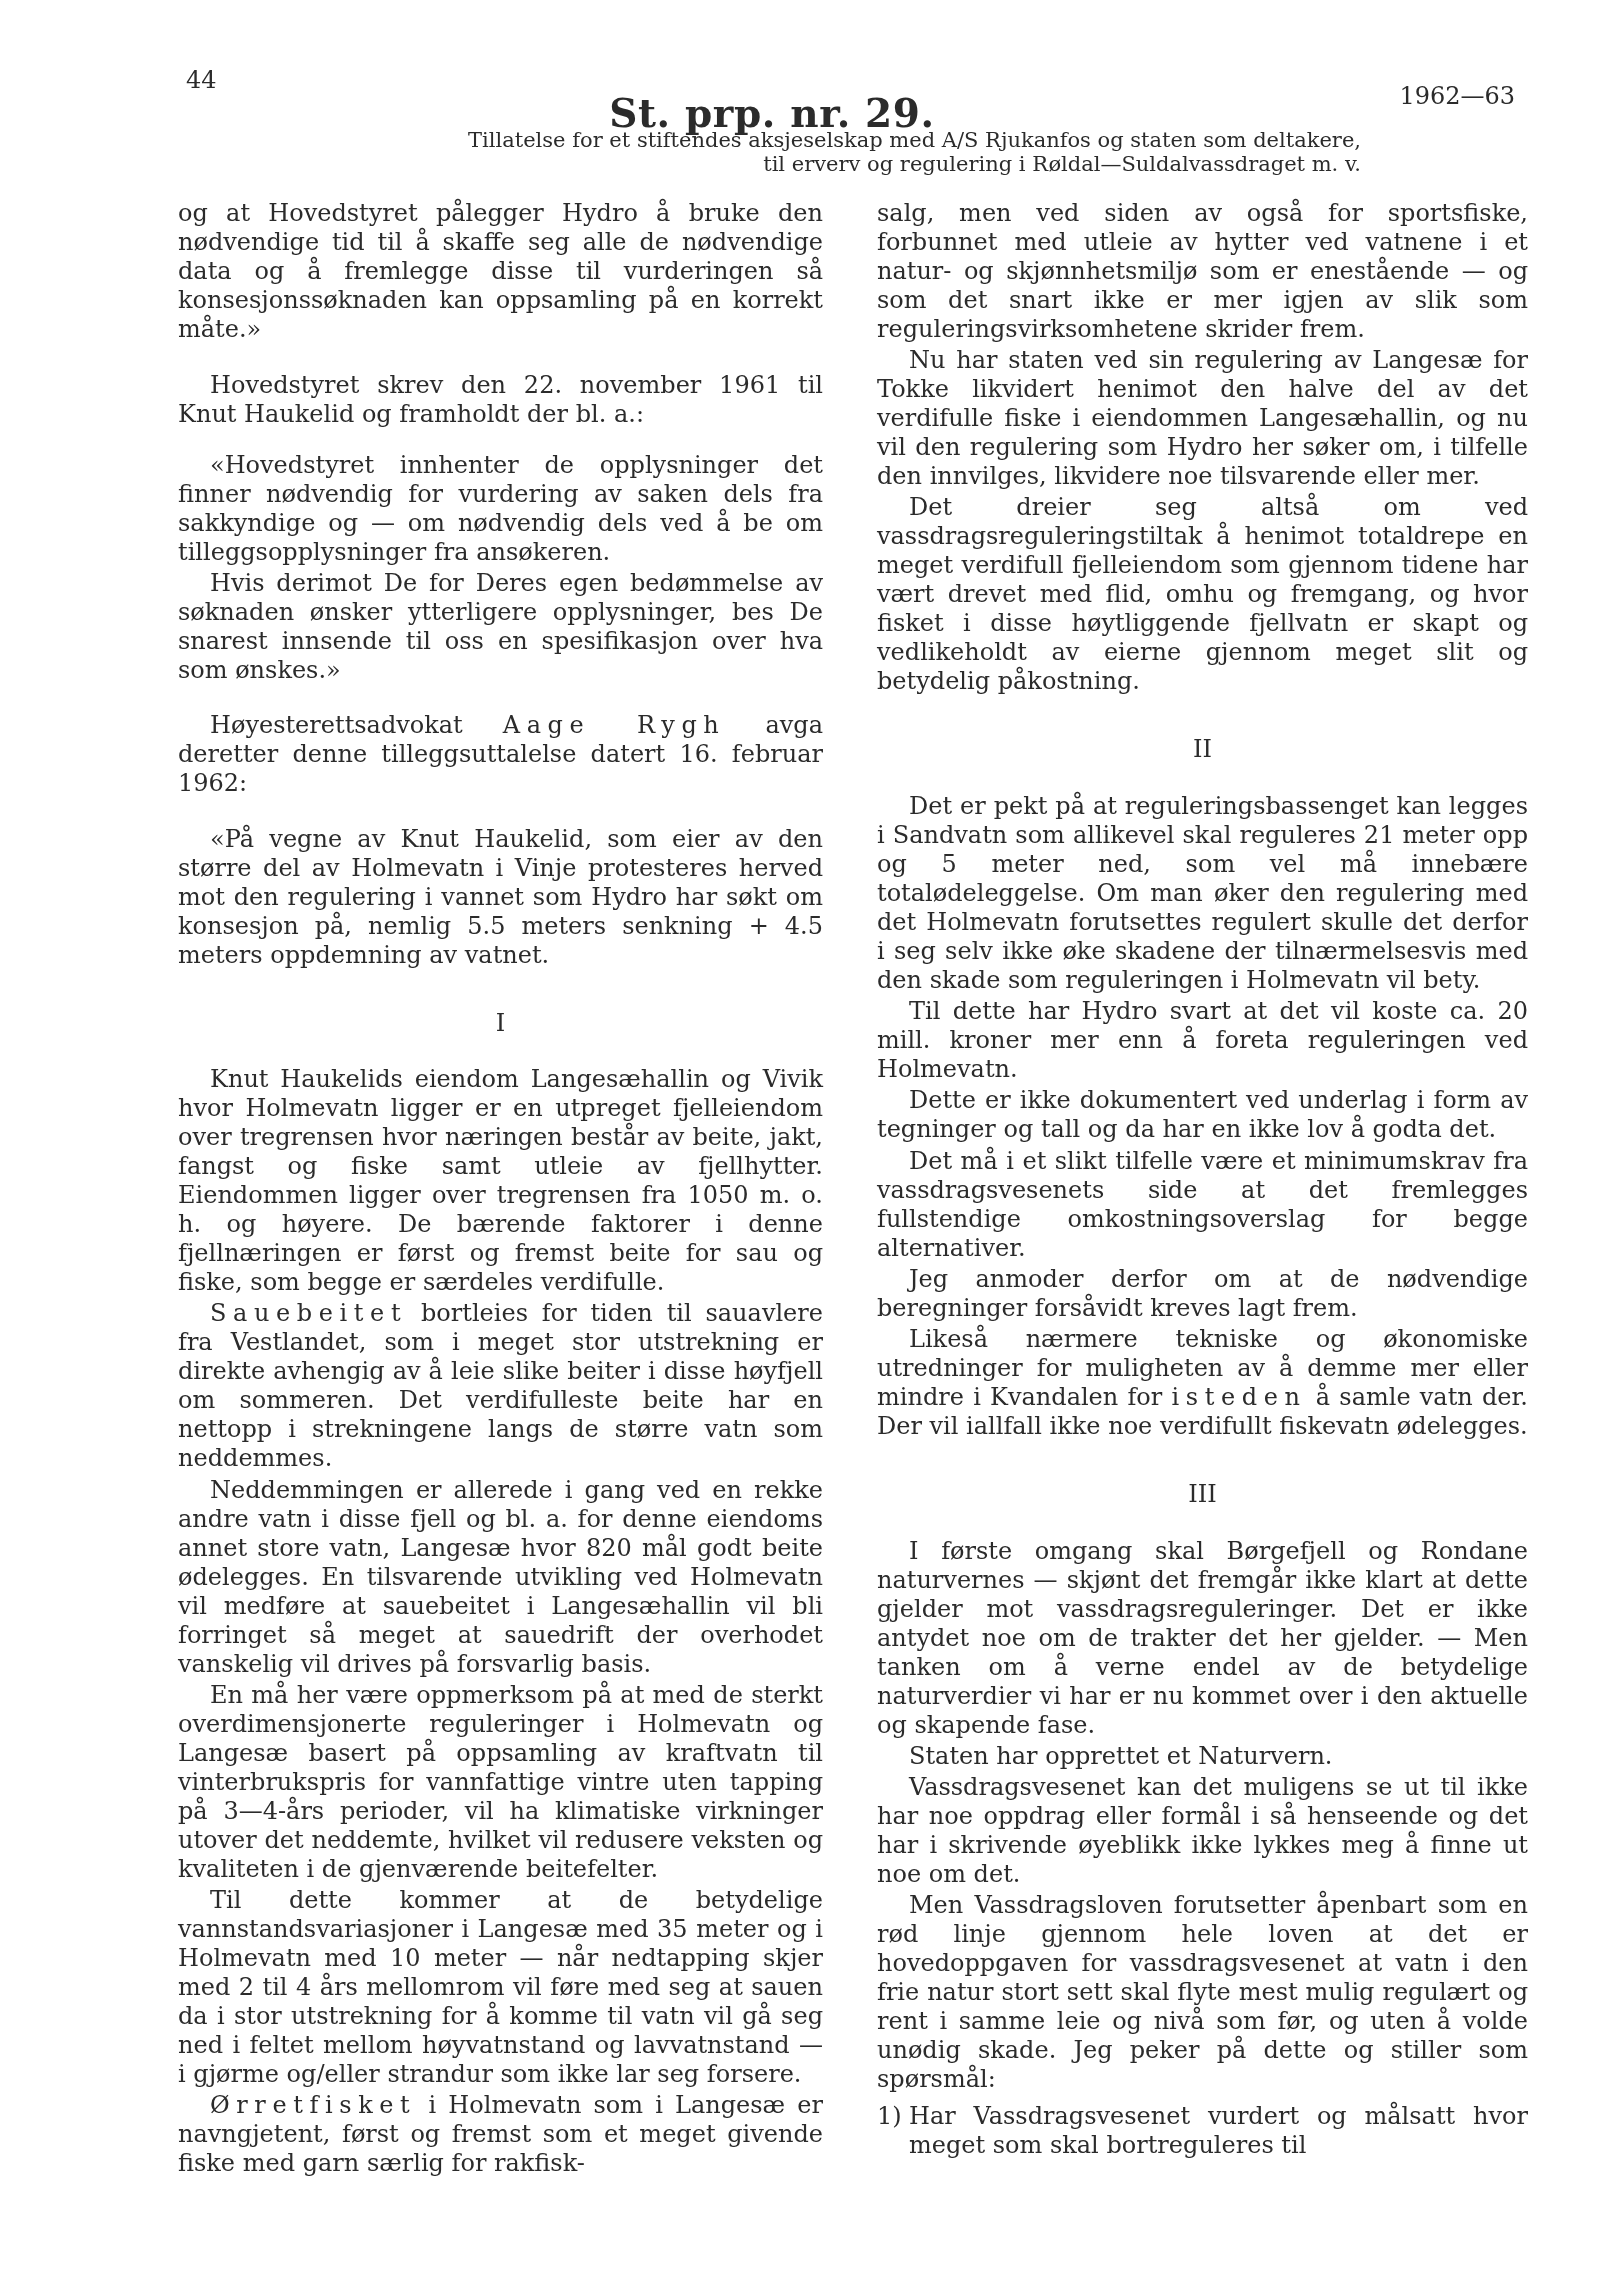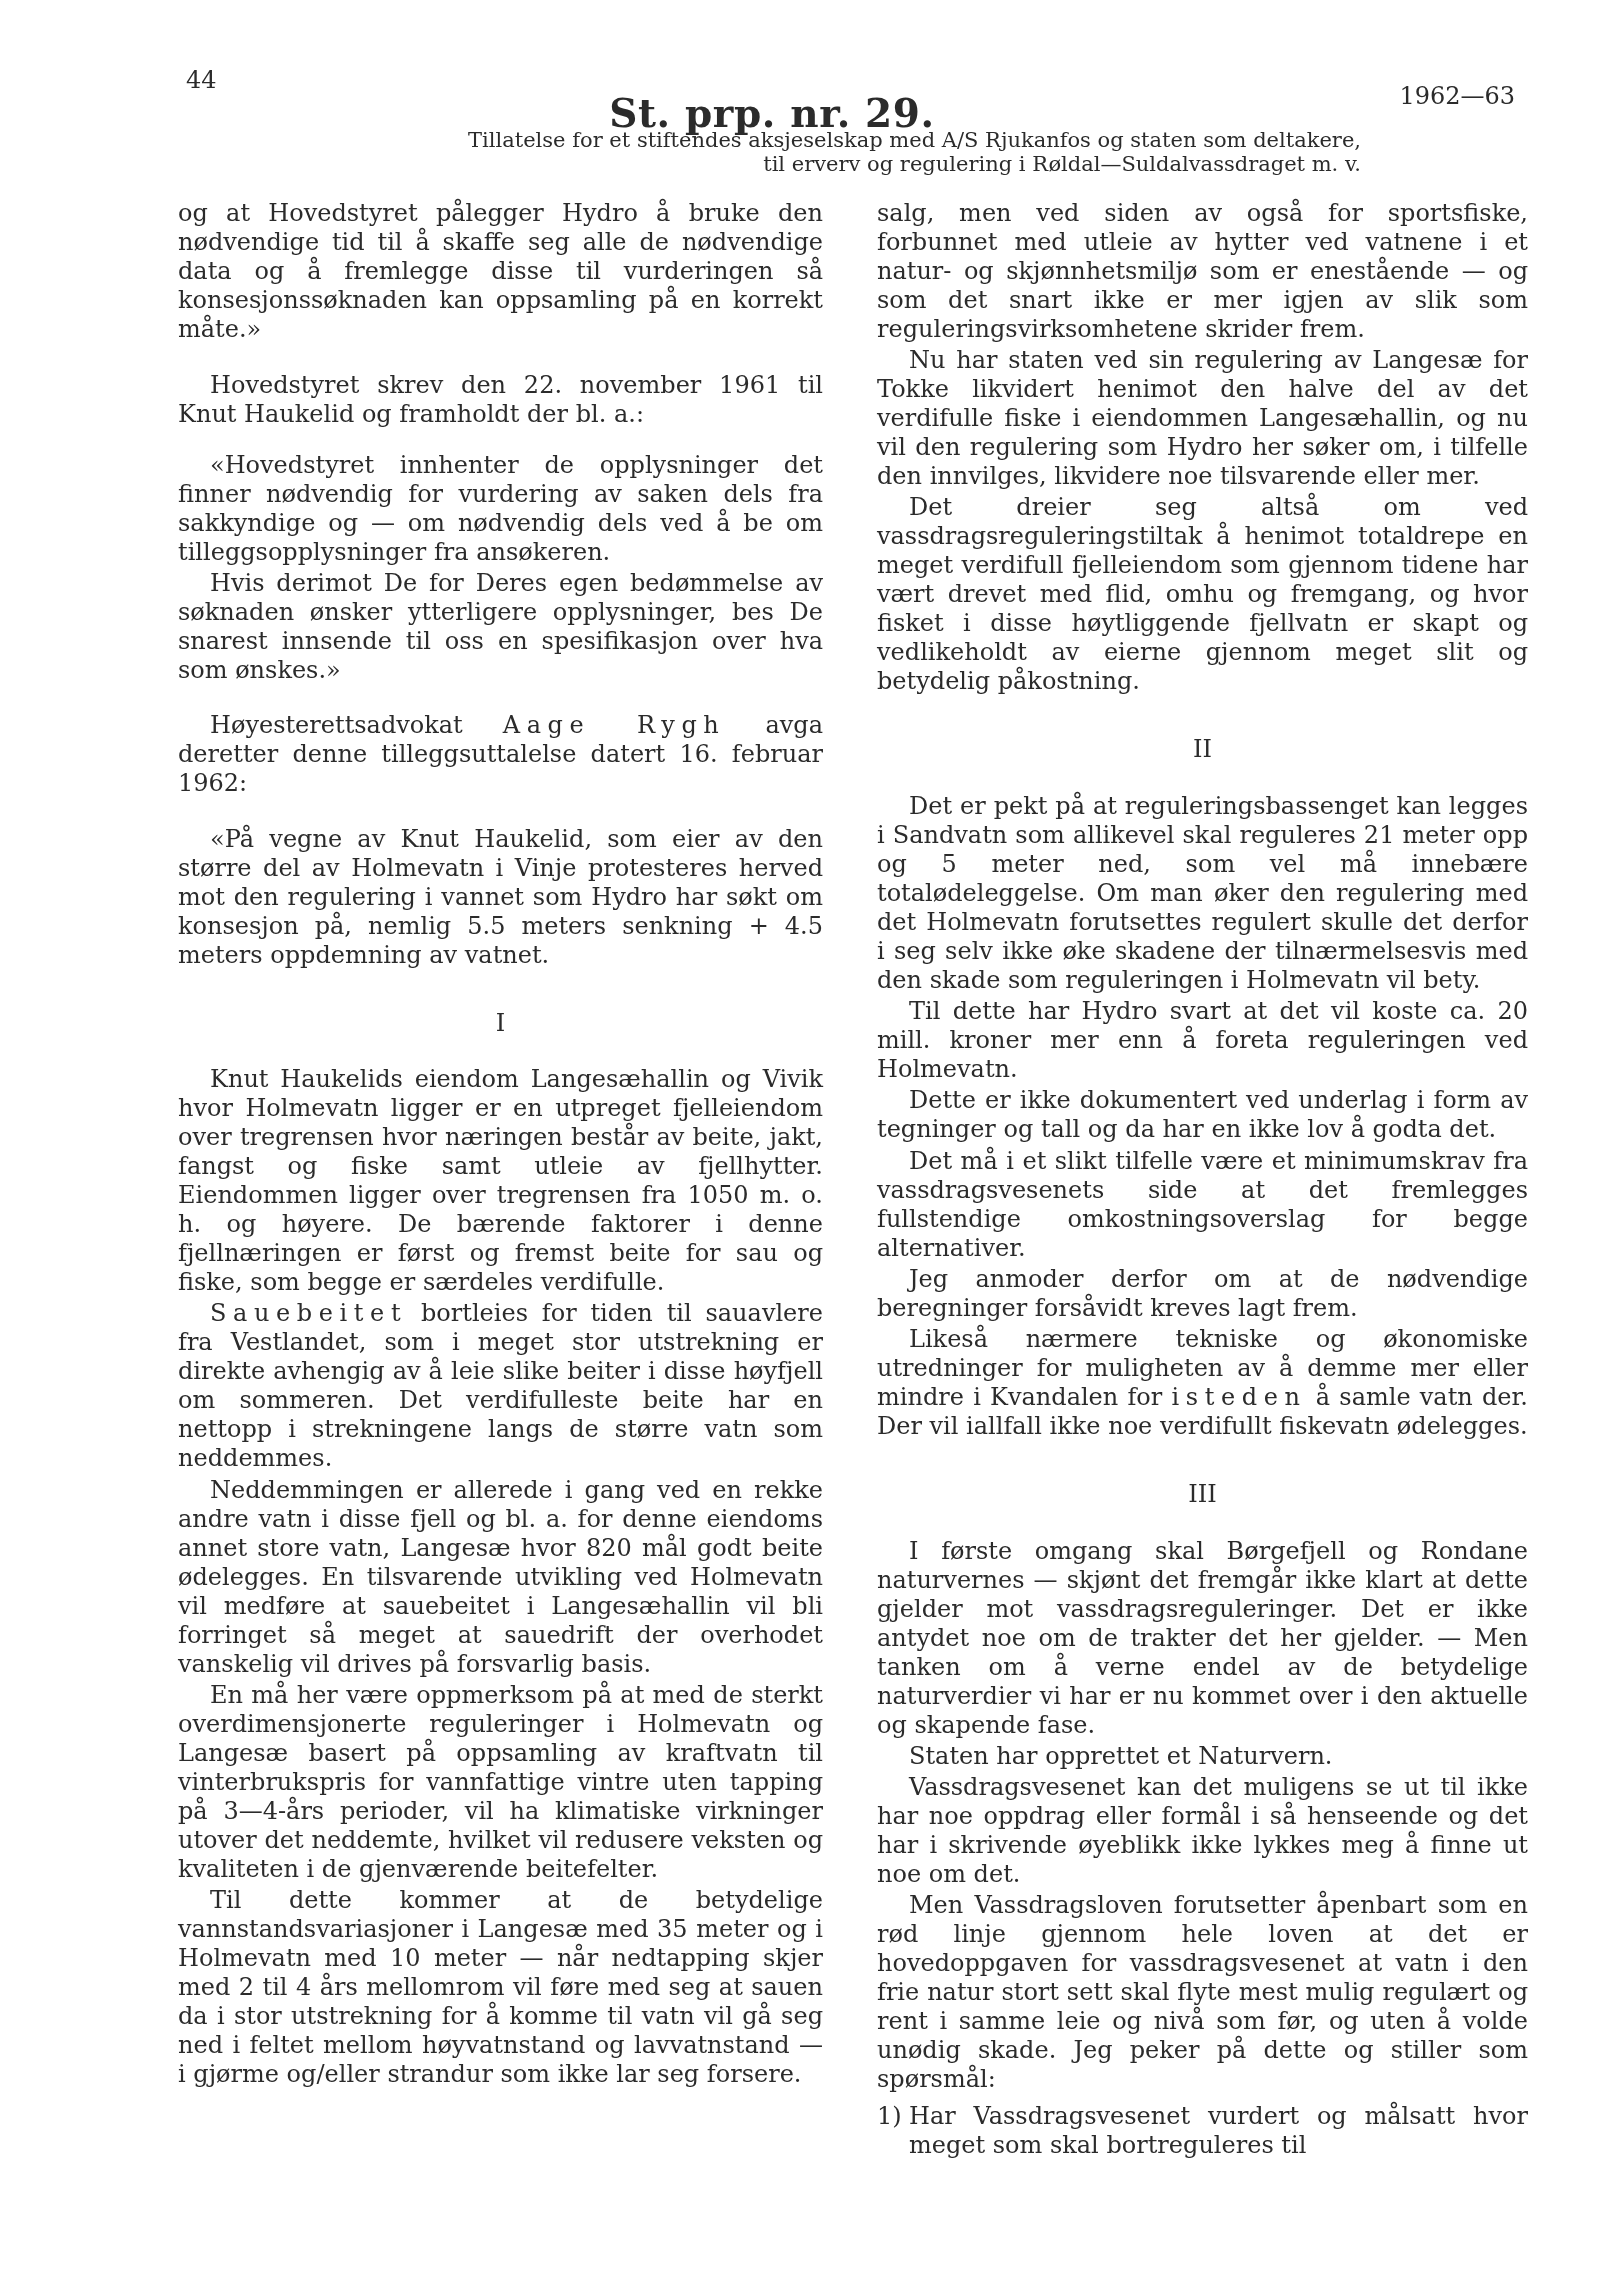--- a/index.html
+++ b/index.html
@@ -44,20 +44,21 @@
   <p class="p gap-before">«Hovedstyret innhenter de opplysninger det finner nødvendig for vurdering av saken dels fra sakkyndige og — om nødvendig dels ved å be om tilleggsopplysninger fra ansøkeren.</p>
   <p class="p gap-after">Hvis derimot De for Deres egen bedømmelse av søknaden ønsker ytterligere opplysninger, bes De snarest innsende til oss en spesifikasjon over hva som ønskes.»</p>
   <p class="p gap-after"><span>Høyesterettsadvokat</span> <span class="spaced">Aage Rygh</span> <span>avga deretter denne tilleggsuttalelse datert 16. februar 1962:</span></p>
   <p class="p">«På vegne av Knut Haukelid, som eier av den større del av Holmevatn i Vinje protesteres herved mot den regulering i vannet som Hydro har søkt om konsesjon på, nemlig 5.5 meters senkning + 4.5 meters oppdemning av vatnet.</p>
   <p class="p section-heading">I</p>
   <p class="p">Knut Haukelids eiendom Langesæhallin og Vivik hvor Holmevatn ligger er en utpreget fjelleiendom over tregrensen hvor næringen består av beite, jakt, fangst og fiske samt utleie av fjellhytter. Eiendommen ligger over tregrensen fra 1050 m. o. h. og høyere. De bærende faktorer i denne fjellnæringen er først og fremst beite for sau og fiske, som begge er særdeles verdifulle.</p>
   <p class="p"><span class="spaced">Sauebeitet</span> <span>bortleies for tiden til sauavlere fra Vestlandet, som i meget stor utstrekning er direkte avhengig av å leie slike beiter i disse høyfjell om sommeren. Det verdifulleste beite har en nettopp i strekningene langs de større vatn som neddemmes.</span></p>
   <p class="p">Neddemmingen er allerede i gang ved en rekke andre vatn i disse fjell og bl. a. for denne eiendoms annet store vatn, Langesæ hvor 820 mål godt beite ødelegges. En tilsvarende utvikling ved Holmevatn vil medføre at sauebeitet i Langesæhallin vil bli forringet så meget at sauedrift der overhodet vanskelig vil drives på forsvarlig basis.</p>
   <p class="p">En må her være oppmerksom på at med de sterkt overdimensjonerte reguleringer i Holmevatn og Langesæ basert på oppsamling av kraftvatn til vinterbrukspris for vannfattige vintre uten tapping på 3—4-års perioder, vil ha klimatiske virkninger utover det neddemte, hvilket vil redusere veksten og kvaliteten i de gjenværende beitefelter.</p>
   <p class="p">Til dette kommer at de betydelige vannstandsvariasjoner i Langesæ med 35 meter og i Holmevatn med 10 meter — når nedtapping skjer med 2 til 4 års mellomrom vil føre med seg at sauen da i stor utstrekning for å komme til vatn vil gå seg ned i feltet mellom høyvatnstand og lavvatnstand — i gjørme og/eller strandur som ikke lar seg forsere.</p>
+  <p class="p"><span class="spaced">Ørretfisket</span> <span>i Holmevatn som i Langesæ er navngjetent, først og fremst som et meget givende fiske med garn særlig for rakfisk-</span></p>
 </div>
 
 <div class="column col-right">
   <p class="p noindent">salg, men ved siden av også for sportsfiske, forbunnet med utleie av hytter ved vatnene i et natur- og skjønnhetsmiljø som er enestående — og som det snart ikke er mer igjen av slik som reguleringsvirksomhetene skrider frem.</p>
   <p class="p">Nu har staten ved sin regulering av Langesæ for Tokke likvidert henimot den halve del av det verdifulle fiske i eiendommen Langesæhallin, og nu vil den regulering som Hydro her søker om, i tilfelle den innvilges, likvidere noe tilsvarende eller mer.</p>
   <p class="p">Det dreier seg altså om ved vassdragsreguleringstiltak å henimot totaldrepe en meget verdifull fjelleiendom som gjennom tidene har vært drevet med flid, omhu og fremgang, og hvor fisket i disse høytliggende fjellvatn er skapt og vedlikeholdt av eierne gjennom meget slit og betydelig påkostning.</p>
   <p class="p section-heading">II</p>
   <p class="p">Det er pekt på at reguleringsbassenget kan legges i Sandvatn som allikevel skal reguleres 21 meter opp og 5 meter ned, som vel må innebære totalødeleggelse. Om man øker den regulering med det Holmevatn forutsettes regulert skulle det derfor i seg selv ikke øke skadene der tilnærmelsesvis med den skade som reguleringen i Holmevatn vil bety.</p>
   <p class="p">Til dette har Hydro svart at det vil koste ca. 20 mill. kroner mer enn å foreta reguleringen ved Holmevatn.</p>
   <p class="p">Dette er ikke dokumentert ved underlag i form av tegninger og tall og da har en ikke lov å godta det.</p>

